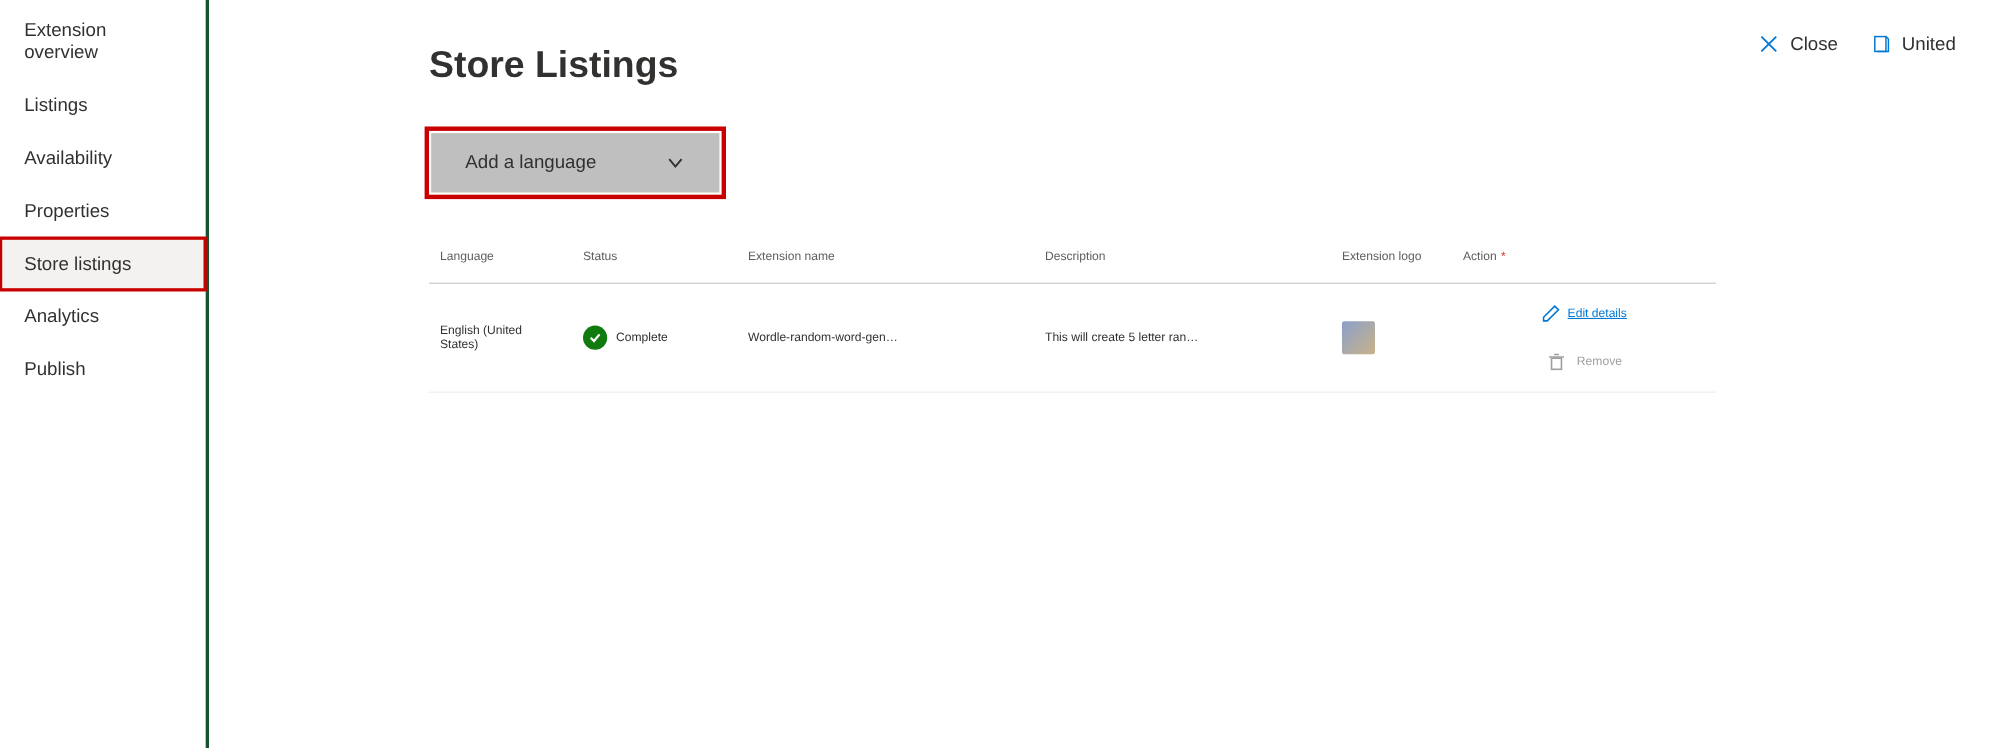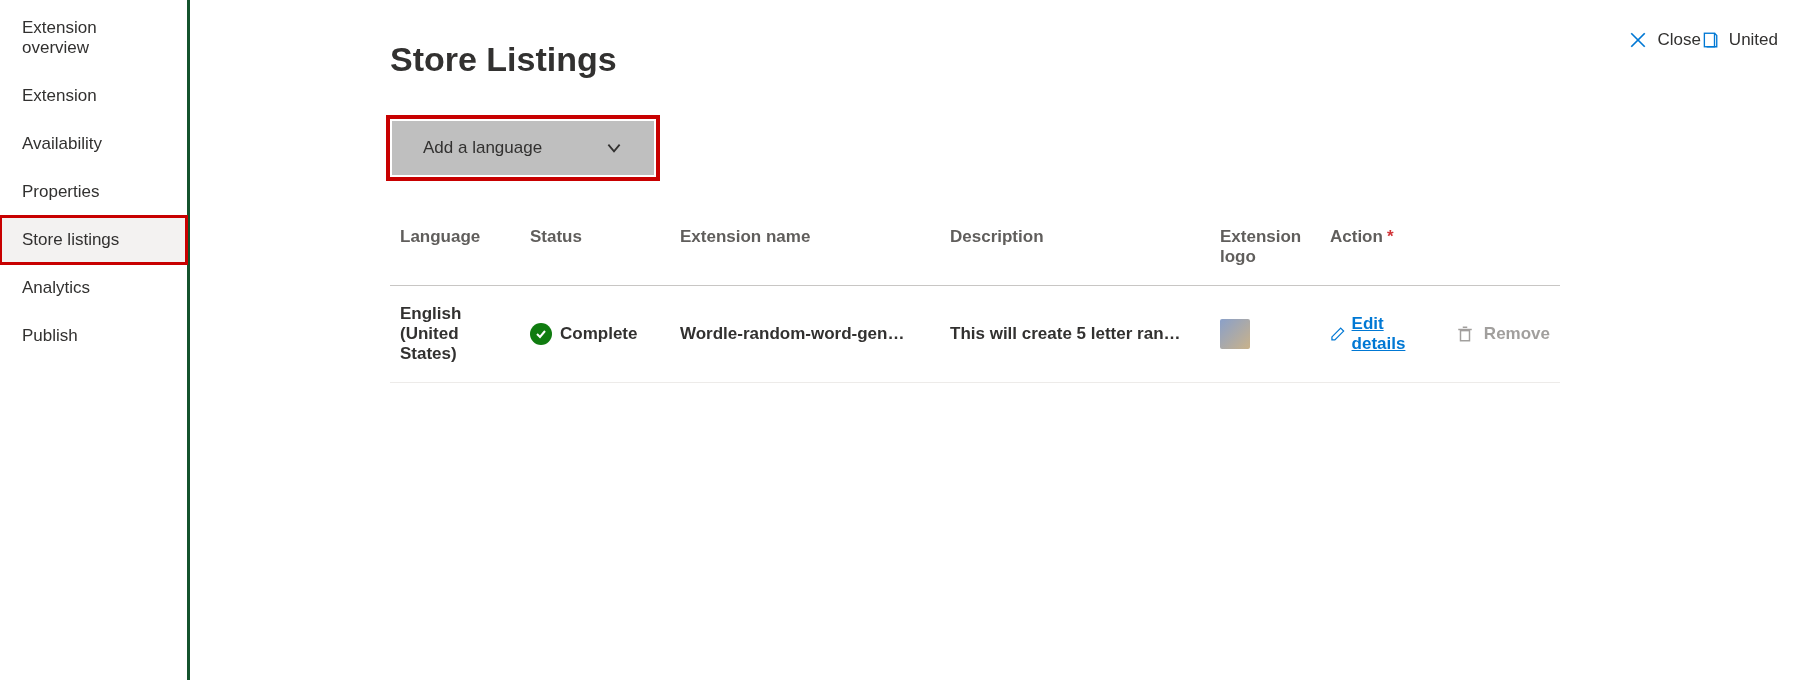--- a/index.html
+++ b/index.html
@@ -25,65 +25,65 @@
     }
     .sidebar-item.highlighted {
       outline:3px solid #c80000;
       outline-offset:-2px;
     }
 
     
     .main { flex:1; padding:40px 0 0 200px; position:relative; }
     .header-actions {
       position:absolute; top:30px; right:40px;
-      display:flex; 
+      display:flex; gap:30px;
     }
     .hdr-btn { display:flex; align-items:center; gap:10px; cursor:pointer; font-size:17px; color:#323130;}
     .hdr-btn svg { width:18px; height:18px; }
 
     h1 { font-size:34px; font-weight:600; margin-bottom:40px; }
 
     .body-text { font-size:18px; line-height:1.45; max-width:720px; margin-bottom:28px; }
     .body-text a { color:#0078d4; }
 
     .add-lang-wrap {
        margin:18px 0 36px 0;
     }
     .add-lang {
       width:262px; height:54px; background:#bfbfbf;
       border:none; display:flex; align-items:center; justify-content:space-between;
       padding:0 31px; font-size:17px; color:#323130; cursor:pointer;
     }
     .add-lang-wrap.highlighted { outline:4px solid #c80000; width:266px; padding:2px;}
     .chev { width:18px; height:18px; }
 
-    table { width:1170px; border-collapse:collapse; font-size:17px;font-weight:bold; }
+    table { width:1170px; border-collapse:collapse; font-size:11px; }
     thead td { padding:14px 10px 18px 10px; color:#605e5c; border-bottom:1px solid #c8c6c4; vertical-align:top;}
     tbody td { padding:18px 10px; border-bottom:1px solid #edebe9; vertical-align:middle;}
     .req-star { color:#d13438; margin-left:4px;}
     .status-chip { display:inline-flex; align-items:center; gap:8px;}
     .check-circle { width:22px; height:22px; border-radius:50%; background:#107c10; display:inline-flex; align-items:center; justify-content:center;}
     .check-circle svg{width:12px;height:12px;}
     .logo-thumb { width:30px; height:30px; background:linear-gradient(135deg,#8aa0c9,#c9b28a); border-radius:2px;}
-    .row-actions { display:flex; align-items:center; gap:26px;}
+    .row-actions { display:flex; align-items:center; gap:26px;flex-direction:column;}
     .edit-link { color:#0078d4; text-decoration:underline; cursor:pointer; display:flex; align-items:center; gap:6px;}
     .remove-link { color:#a19f9d; cursor:pointer; display:flex; align-items:center; gap:10px;}
     .row-actions svg{width:18px;height:18px;}
   </style>
 </head>
 <body>
 
 <div class="app">
 
   <nav class="sidebar">
     <div class="sidebar-item">
       <span>Extension overview</span>
     </div>
     <div class="sidebar-item">
-      <span>Extension</span>
+      <span>Listings</span>
     </div>
     <div class="sidebar-item">
       <span>Availability</span>
     </div>
     <div class="sidebar-item">
       <span>Properties</span>
     </div>
     <div class="sidebar-item active highlighted">
       <span>Store listings</span>
     </div>

